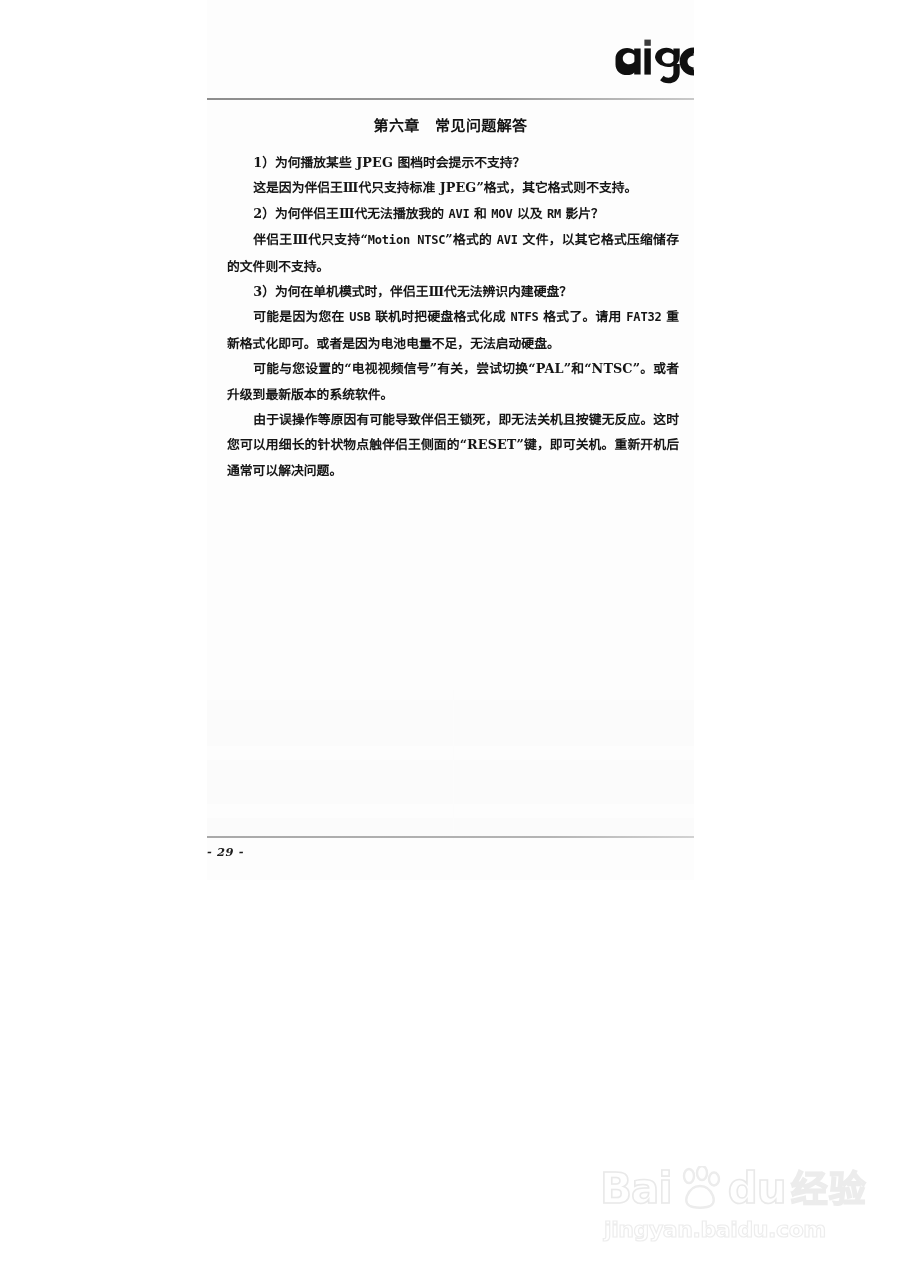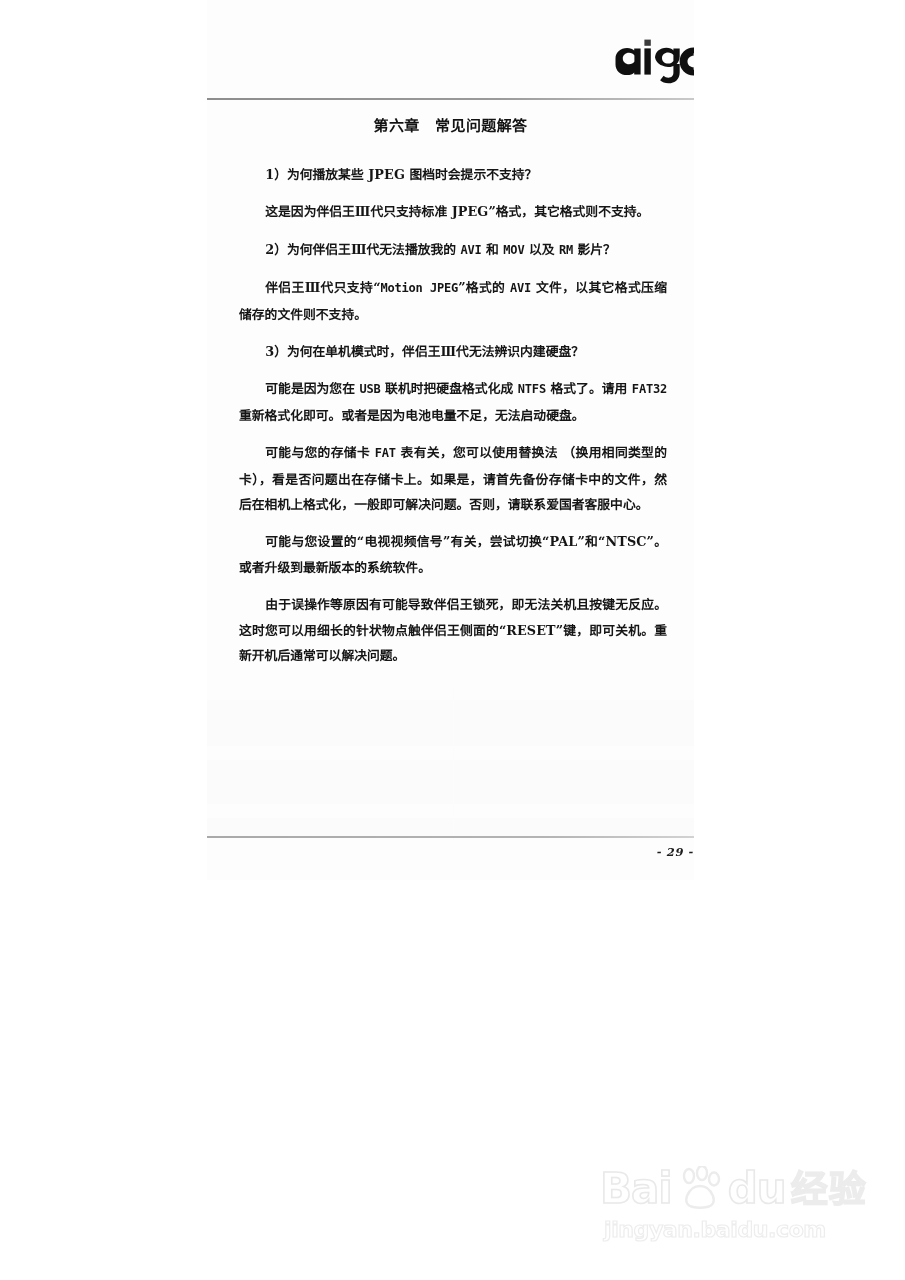--- a/index.html
+++ b/index.html
@@ -87,42 +87,42 @@
     left: 227px;
     top: 150px;
     width: 452px;
     font-size: 12.8px;
     line-height: 25.4px;
     text-align: justify;
     text-justify: inter-ideograph;
     color: #151515;
   }
   .body-text p {
-    margin: 12px;
+    margin: 0;
     font-weight: 600;
   }
   .body-text p.indent-q { text-indent: 2.05em; }
   .body-text p.indent-a { text-indent: 2.05em; }
   .lat {
     font-family: "DejaVu Serif", "Liberation Serif", serif;
     letter-spacing: 0.1px;
   }
   .mono {
     font-family: "DejaVu Sans Mono", "Liberation Mono", monospace;
     font-size: 12px;
     letter-spacing: -0.2px;
   }
 
   
   .page-number {
     position: absolute;
     left: 207px;
     top: 845px;
     width: 487px;
-    text-align: right;
+    text-align: left;
     font-size: 11.5px;
     font-weight: 700;
     font-style: italic;
     color: #1d1d1d;
     letter-spacing: 0.6px;
   }
 
   
   .watermark {
     position: absolute;
@@ -206,33 +206,30 @@
     1）为何播放某些 <span class="lat">JPEG</span> 图档时会提示不支持？
   </p>
   <p class="indent-a">
     这是因为伴侣王Ⅲ代只支持标准 <span class="lat">JPEG</span>”格式，其它格式则不支持。
   </p>
 
   <p class="indent-q">
     2）为何伴侣王Ⅲ代无法播放我的 <span class="mono">AVI</span> 和 <span class="mono">MOV</span> 以及 <span class="mono">RM</span> 影片？
   </p>
   <p class="indent-a">
-    伴侣王Ⅲ代只支持“<span class="mono">Motion JPEG</span>”格式的 <span class="mono">AVI</span> 文件，以其它格式压缩储存的文件则不支持。
+    伴侣王Ⅲ代只支持“<span class="mono">Motion NTSC</span>”格式的 <span class="mono">AVI</span> 文件，以其它格式压缩储存的文件则不支持。
   </p>
 
   <p class="indent-q">
     3）为何在单机模式时，伴侣王Ⅲ代无法辨识内建硬盘？
   </p>
   <p class="indent-a">
     可能是因为您在 <span class="mono">USB</span> 联机时把硬盘格式化成 <span class="mono">NTFS</span> 格式了。请用 <span class="mono">FAT32</span> 重新格式化即可。或者是因为电池电量不足，无法启动硬盘。
   </p>
 
-  <p class="indent-a">
-    可能与您的存储卡 <span class="mono">FAT</span> 表有关，您可以使用替换法 （换用相同类型的卡），看是否问题出在存储卡上。如果是，请首先备份存储卡中的文件，然后在相机上格式化，一般即可解决问题。否则，请联系爱国者客服中心。
-  </p>
 
   <p class="indent-a">
     可能与您设置的“电视视频信号”有关，尝试切换“<span class="lat">PAL</span>”和“<span class="lat">NTSC</span>”。或者升级到最新版本的系统软件。
   </p>
 
   <p class="indent-a">
     由于误操作等原因有可能导致伴侣王锁死，即无法关机且按键无反应。这时您可以用细长的针状物点触伴侣王侧面的“<span class="lat">RESET</span>”键，即可关机。重新开机后通常可以解决问题。
   </p>
 
 </div>

